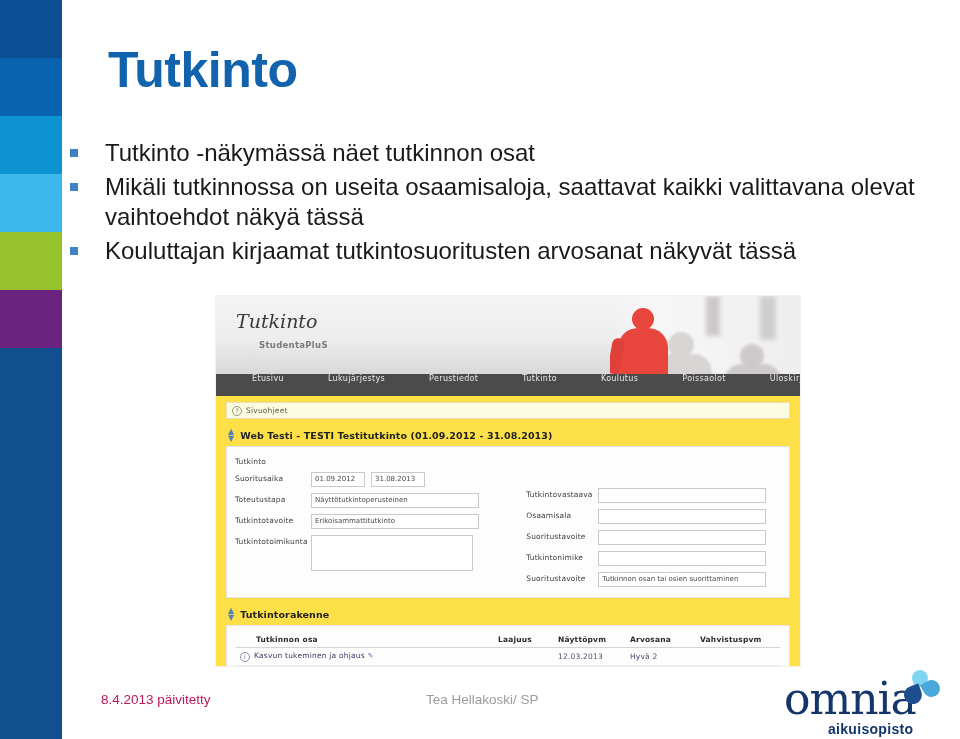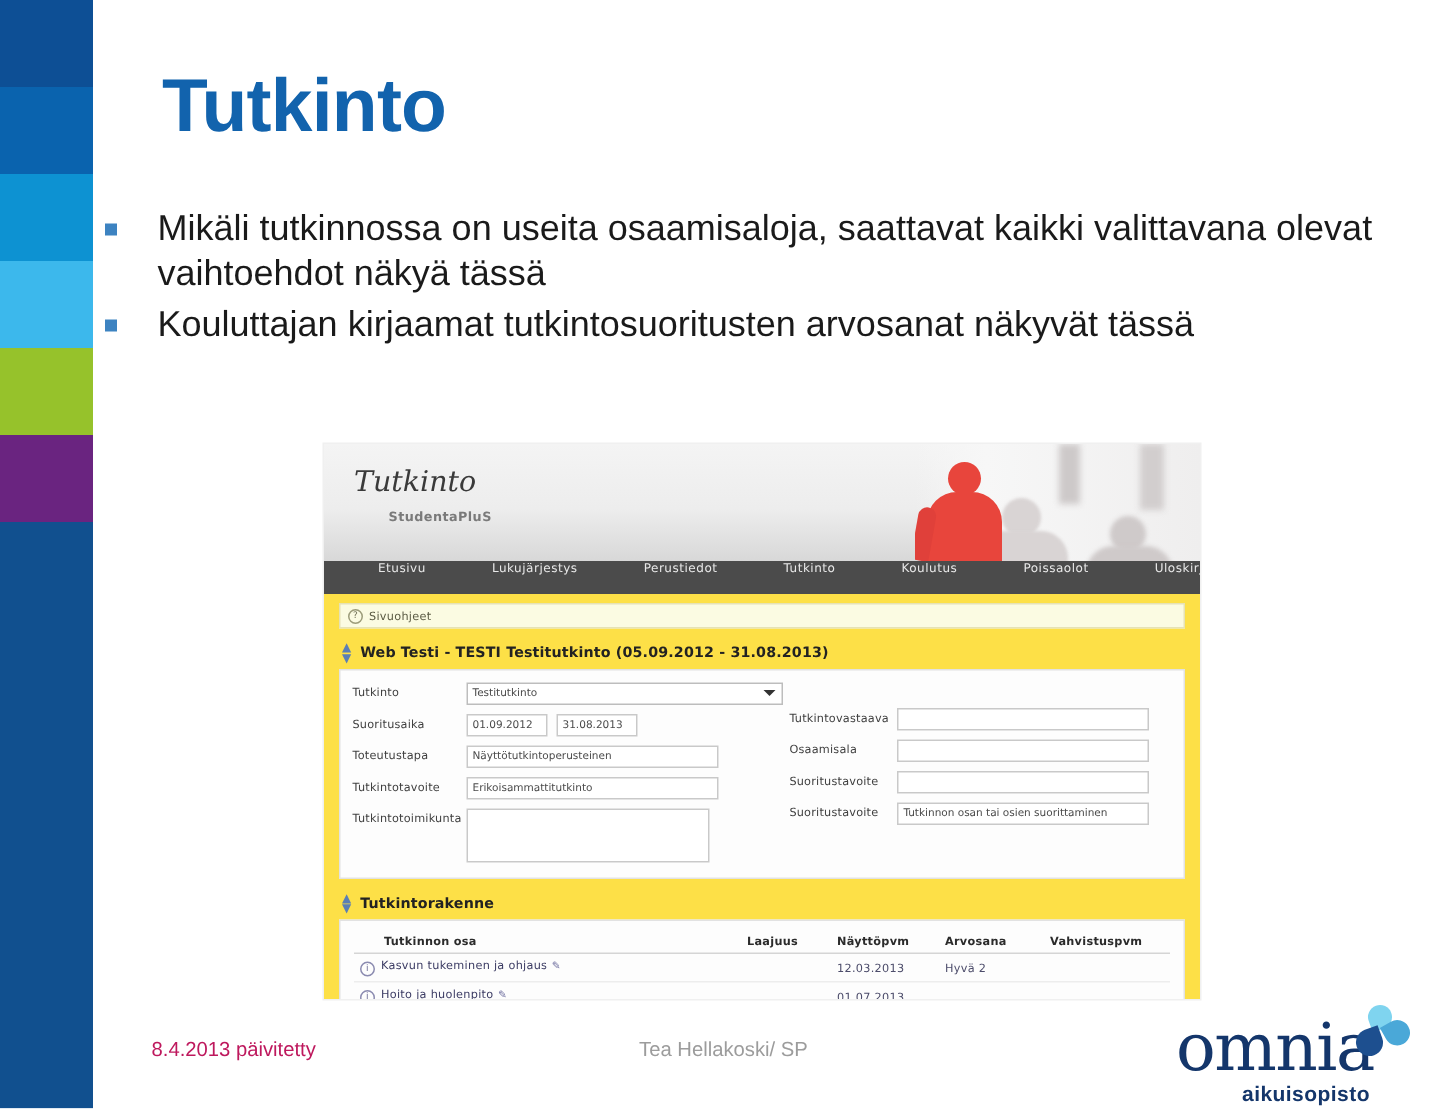--- a/index.html
+++ b/index.html
@@ -351,20 +351,24 @@
     <div class="seg" style="height:58px;background:#96c22b"></div>
     <div class="seg" style="height:58px;background:#6a2480"></div>
     <div class="seg" style="flex:1 1 auto;background:#11508f"></div>
   </div>
 
   <div class="page-title">Tutkinto</div>
 
   <div class="bullets">
     <div class="bullet-row" style="margin-bottom:4px">
       <span class="bullet-mark"></span>
+      <span class="bullet-text">Tutkinto -näkymässä näet tutkinnon osat</span>
+    </div>
+    <div class="bullet-row" style="margin-bottom:4px">
+      <span class="bullet-mark"></span>
       <span class="bullet-text">Mikäli tutkinnossa on useita osaamisaloja, saattavat kaikki valittavana olevat vaihtoehdot näkyä tässä</span>
     </div>
     <div class="bullet-row">
       <span class="bullet-mark"></span>
       <span class="bullet-text">Kouluttajan kirjaamat tutkintosuoritusten arvosanat näkyvät tässä</span>
     </div>
   </div>
 
   <div class="shot">
 
@@ -398,33 +402,29 @@
 
     <div class="shot-body">
 
       <div class="hintbar">
         <span class="q">?</span>
         <span class="lbl">Sivuohjeet</span>
       </div>
 
       <div class="section-head">
         <span class="sec-arrows">▲<br>▼</span>
-        <span class="sec-title">Web Testi - TESTI Testitutkinto (05.09.2012 - 31.08.2013)</span>
+        <span class="sec-title">Web Testi - TESTI Testitutkinto (01.09.2012 - 31.08.2013)</span>
       </div>
 
       <div class="panel">
 
         <div class="panel-col left">
 
           <div class="frow">
             <span class="flabel">Tutkinto</span>
-            <span class="fin select select-row" style="width:auto;flex:1 1 auto">
-              <span>Testitutkinto</span>
-              <span class="caret"></span>
-            </span>
           </div>
 
           <div class="frow">
             <span class="flabel">Suoritusaika</span>
             <span class="fin date">01.09.2012</span>
             <span class="fin date">31.08.2013</span>
           </div>
 
           <div class="frow">
             <span class="flabel">Toteutustapa</span>
@@ -438,35 +438,39 @@
 
           <div class="frow">
             <span class="flabel">Tutkintotoimikunta</span>
             <span class="ftext"></span>
           </div>
 
         </div>
 
         <div class="panel-col right">
 
-          <div class="frow" style="margin-top:17px">
+          <div class="frow" style="margin-top:33px">
             <span class="flabel">Tutkintovastaava</span>
             <span class="fin r"></span>
           </div>
 
           <div class="frow">
             <span class="flabel">Osaamisala</span>
             <span class="fin r"></span>
           </div>
 
           <div class="frow">
             <span class="flabel">Suoritustavoite</span>
             <span class="fin r"></span>
           </div>
 
+          <div class="frow">
+            <span class="flabel">Tutkintonimike</span>
+            <span class="fin r"></span>
+          </div>
 
           <div class="frow">
             <span class="flabel">Suoritustavoite</span>
             <span class="fin r">Tutkinnon osan tai osien suorittaminen</span>
           </div>
 
         </div>
 
       </div>
 

